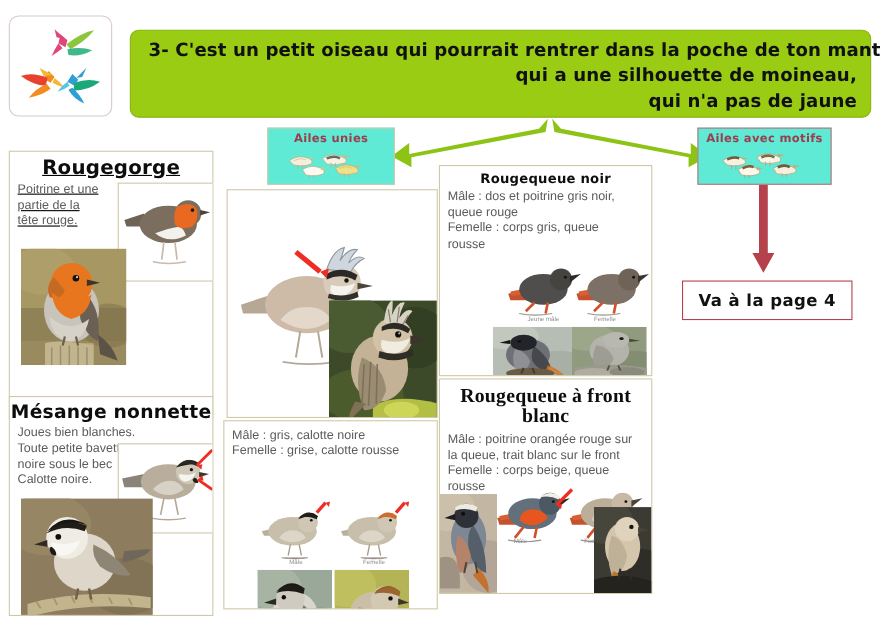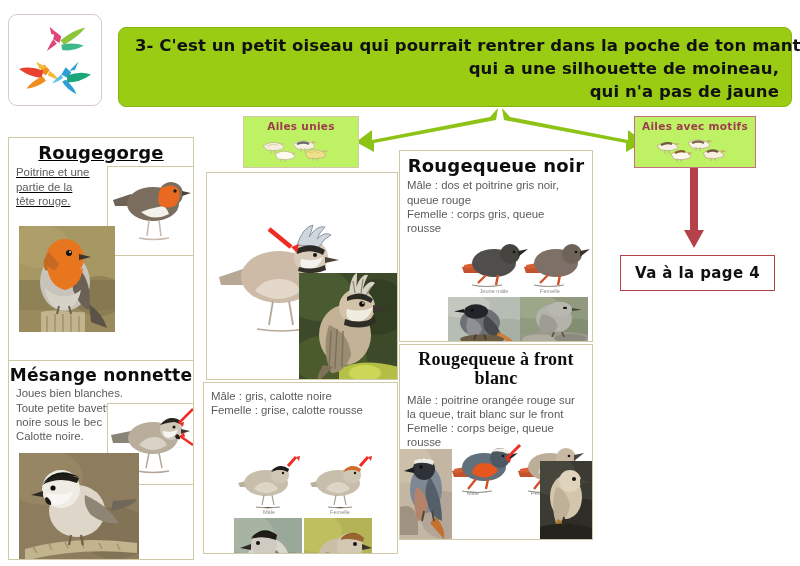--- a/index.html
+++ b/index.html
@@ -34,21 +34,21 @@
     color: #111111;
     line-height: 23px;
     white-space: nowrap;
     letter-spacing: .1px;
   }
   .bl1 { text-align: left; }
   .bl2, .bl3 { text-align: right; }
 
   
   .legend-box {
-    position: absolute; background: #bef264; overflow: hidden;
+    position: absolute; background: #5eead4; overflow: hidden;
   }
   #legend-plain { left: 243px; top: 116px; width: 116px; height: 52px; border: 1px solid #cfc9a8; }
   #legend-pattern { left: 634px; top: 116px; width: 122px; height: 52px; border: 1px solid #c0707f; }
   .legend-title {
     text-align: center; font-family: "DejaVu Sans", sans-serif;
     font-weight: 700; font-size: 10.5px; color: #9f3b4e;
     padding-top: 3px; letter-spacing: .3px;
   }
   .legend-birds { width: 100%; height: 30px; }
   .legend-birds svg { display: block; margin: 0 auto; }
@@ -485,21 +485,21 @@
         <path d="M36 22 q12 -11 24 -2 l-1 4 q-12 -5 -23 -2 z" fill="#9a6531"></path>
         <path d="M58 26 L68 30 L58 32 Z" fill="#3b352d"></path>
         <circle cx="51" cy="26" r="2" fill="#120f0c"></circle>
         <path d="M0 60 q30 6 68 -4 l0 20 l-68 0 z" fill="#6d6a30" opacity=".85"></path>
         <path d="M40 58 l-2 8 M48 58 l2 8" stroke="#5c5530" stroke-width="1.6"></path>
       </svg>
     </div>
   </div>
 
   <div class="card" id="card-rq-noir">
-    <div class="card-title" style="font-size:18px; padding-top:5px;">Rougequeue noir</div>
+    <div class="card-title" style="font-size:12px; padding-top:5px;">Rougequeue noir</div>
     <div class="card-desc" style="padding-top:3px;">Mâle : dos et poitrine gris noir,
 queue rouge
 Femelle : corps gris, queue
 rousse</div>
 
     <div class="draw" style="left:60px; top:86px;">
       <svg width="132" height="56" viewBox="0 0 132 56">
 
         <g>
           <path d="M2 30 L18 26 L22 36 L4 36 Z" fill="#c4522e"></path>

